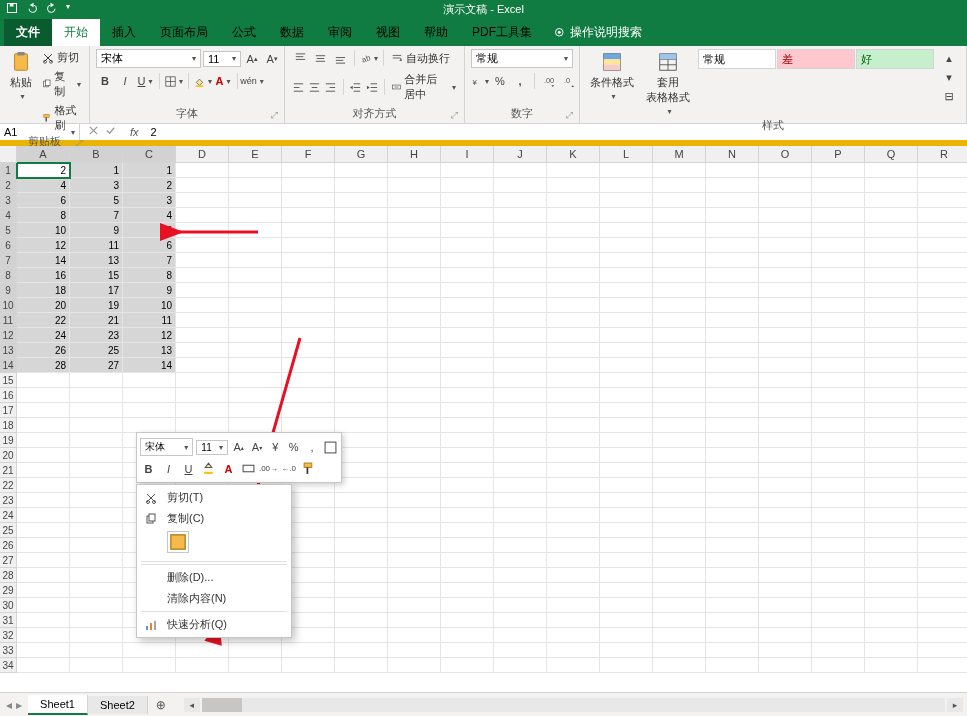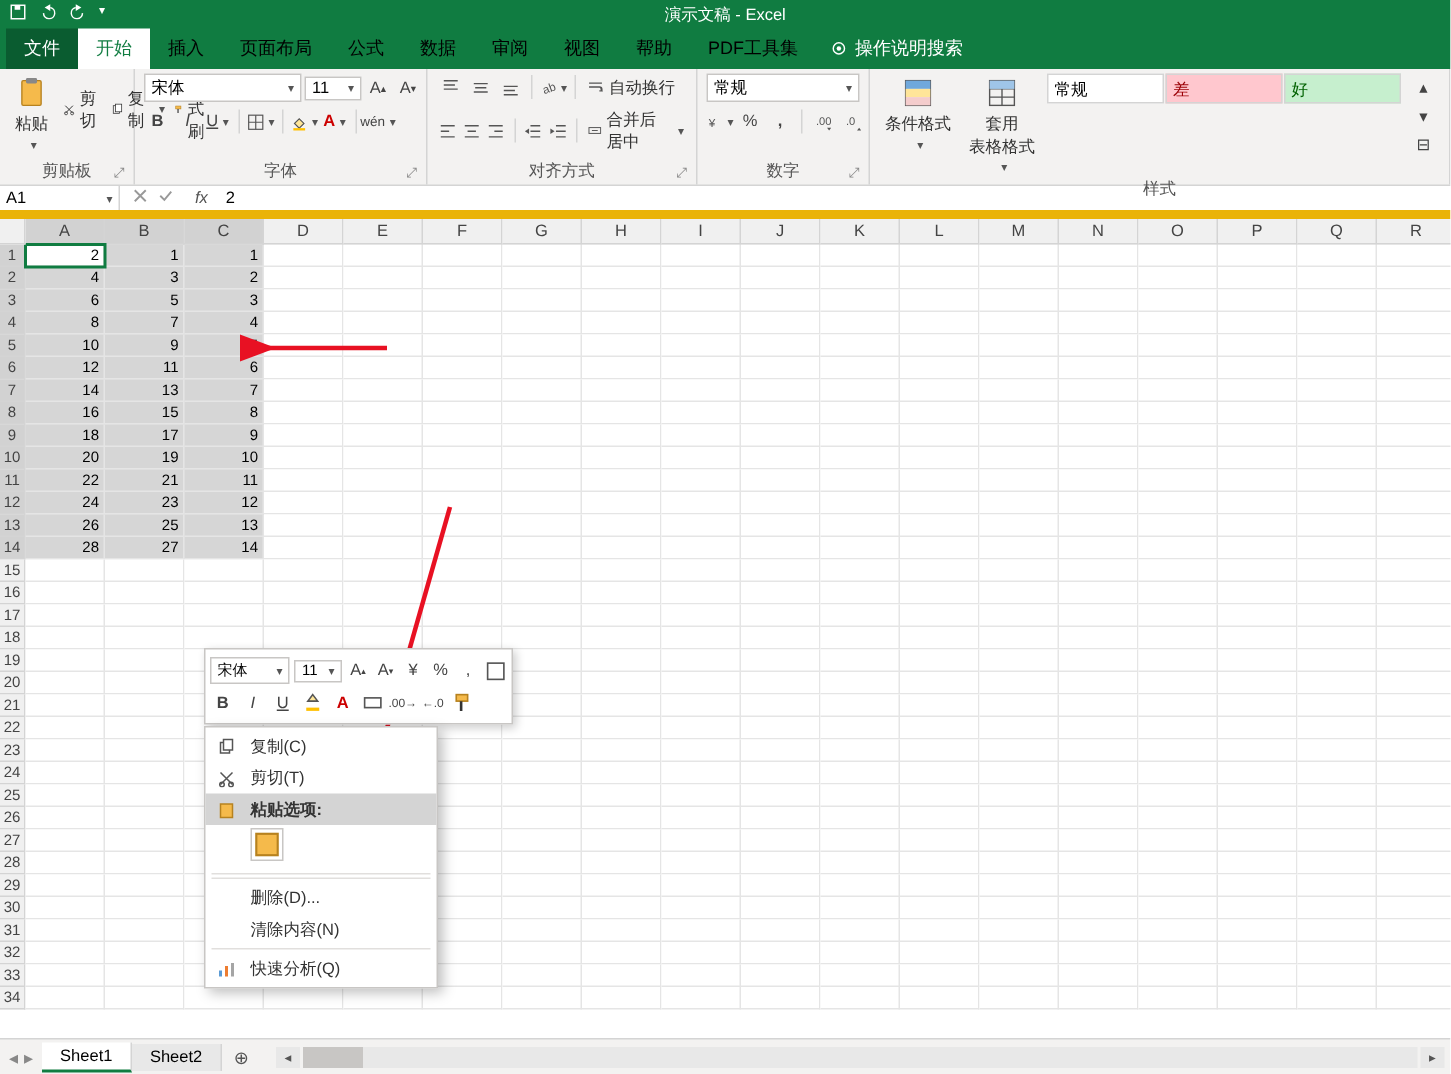--- a/index.html
+++ b/index.html
@@ -6,21 +6,21 @@
 body { width: 967px; height: 716px; background: #fff; overflow: hidden; position: relative; font-size: 12px; }
 
 .title-bar { height: 18px; background: #107c41; display: flex; align-items: center; color: #fff; }
 .title-bar .qat { display: flex; gap: 8px; padding: 0 6px; }
 .title-bar .qat svg { width: 12px; height: 12px; }
 .title-bar .title { position: absolute; left: 50%; transform: translateX(-50%); font-size: 11px; }
 
 .tabs { height: 28px; background: #107c41; display: flex; align-items: flex-end; padding-left: 4px; }
 .tabs .tab { padding: 5px 12px; color: #000000; font-size: 12px; cursor: pointer; }
 .tabs .tab.active { background: #fff; color: #107c41; }
-.tabs .tab.file { background: #0a5c30; color:#fff; }
+.tabs .tab.file { background: #0a5c30; color:#fff;font-weight:bold; }
 .tabs .search-help { display:flex; align-items:center; gap:4px; margin-left:10px; color:#fff; font-size:12px; padding-bottom:5px; }
 .tabs .search-help svg { width:12px; height:12px; }
 
 .ribbon { height: 78px; background: #f3f2f1; border-bottom: 1px solid #d4d4d4; display: flex; }
 .ribbon-group { border-right: 1px solid #d4d4d4; padding: 3px 6px 0 6px; display: flex; flex-direction: column; }
 .ribbon-group .content { flex: 1; display: flex; align-items: flex-start; gap:4px; }
 .ribbon-group .label { text-align: center; font-size: 11px; color: #555; padding-bottom:2px; position:relative; }
 .ribbon-group .label .launcher { position:absolute; right:0; bottom:2px; font-size:9px; color:#888; cursor:pointer;}
 
 .big-btn { display:flex; flex-direction:column; align-items:center; gap:2px; padding:2px 4px; cursor:pointer; font-size:11px; color:#333; }
@@ -142,21 +142,21 @@
   <div class="ribbon-group" style="width:90px;">
     <div class="content">
       <div class="big-btn">
         <svg viewBox="0 0 24 24">
             <rect x="5" y="3" width="14" height="18" rx="1" fill="#f5ba4b" stroke="#b7821f"></rect>
             <rect x="8" y="1" width="8" height="4" rx="1" fill="#888"></rect>
           </svg>
         <span>粘贴</span>
         <span class="dd">▾</span>
       </div>
-      <div style="display:flex;flex-direction:row;gap:2px;">
+      <div style="display:flex;flex-direction:column;gap:2px;">
         <div class="small-row">
             <svg viewBox="0 0 16 16">
               <path d="M3 3 L13 13 M13 3 L3 13" stroke="#333" stroke-width="1.3"></path>
               <circle cx="4" cy="13" r="2" fill="none" stroke="#333"></circle>
               <circle cx="12" cy="13" r="2" fill="none" stroke="#333"></circle>
             </svg>
             <span>剪切</span>
           </div>
         <div class="small-row">
             <svg viewBox="0 0 16 16">
@@ -1213,43 +1213,35 @@
             <path d="M5 5 L5 11" stroke="#333" stroke-width="1.6"></path>
           </svg>
         </div>
     </div>
   </div>
 
   <div class="context-menu">
     <div class="cm-item">
         <span class="ic">
           <svg viewBox="0 0 12 12">
-            <rect x="2" y="3" width="6" height="7" fill="none" stroke="#555"></rect>
-            <rect x="4" y="1" width="6" height="7" fill="#fff" stroke="#555"></rect>
-          </svg>
-        </span>
-        <span>复制(C)</span>
-      </div>
-    <div class="cm-item">
-        <span class="ic">
-          <svg viewBox="0 0 12 12">
             <path d="M2 2 L10 10 M10 2 L2 10" stroke="#555"></path>
             <circle cx="3" cy="10" r="1.5" fill="none" stroke="#555"></circle>
             <circle cx="9" cy="10" r="1.5" fill="none" stroke="#555"></circle>
           </svg>
         </span>
         <span>剪切(T)</span>
       </div>
-    <div class="cm-item hov">
+    <div class="cm-item">
         <span class="ic">
           <svg viewBox="0 0 12 12">
-            <rect x="2" y="2" width="8" height="9" fill="#f5ba4b" stroke="#b7821f"></rect>
+            <rect x="2" y="3" width="6" height="7" fill="none" stroke="#555"></rect>
+            <rect x="4" y="1" width="6" height="7" fill="#fff" stroke="#555"></rect>
           </svg>
         </span>
-        <b><span>粘贴选项:</span></b>
+        <span>复制(C)</span>
       </div>
     <div class="cm-paste-opts">
       <span class="pbtn">
           <svg viewBox="0 0 14 14">
             <rect x="2" y="2" width="10" height="10" fill="#f5ba4b" stroke="#b7821f"></rect>
           </svg>
         </span>
     </div>
     <div class="cm-sep"></div>
     <div class="cm-sep"></div>

